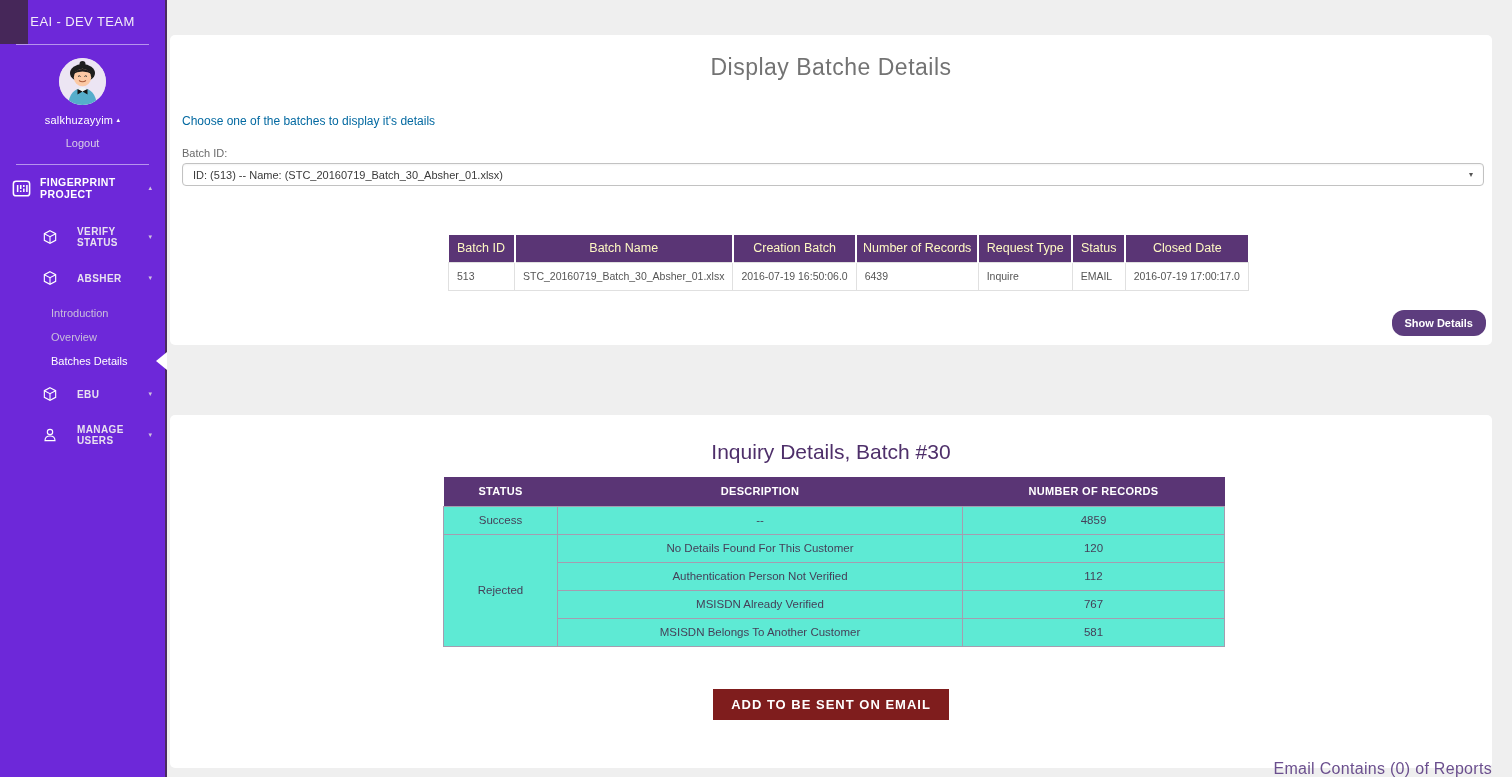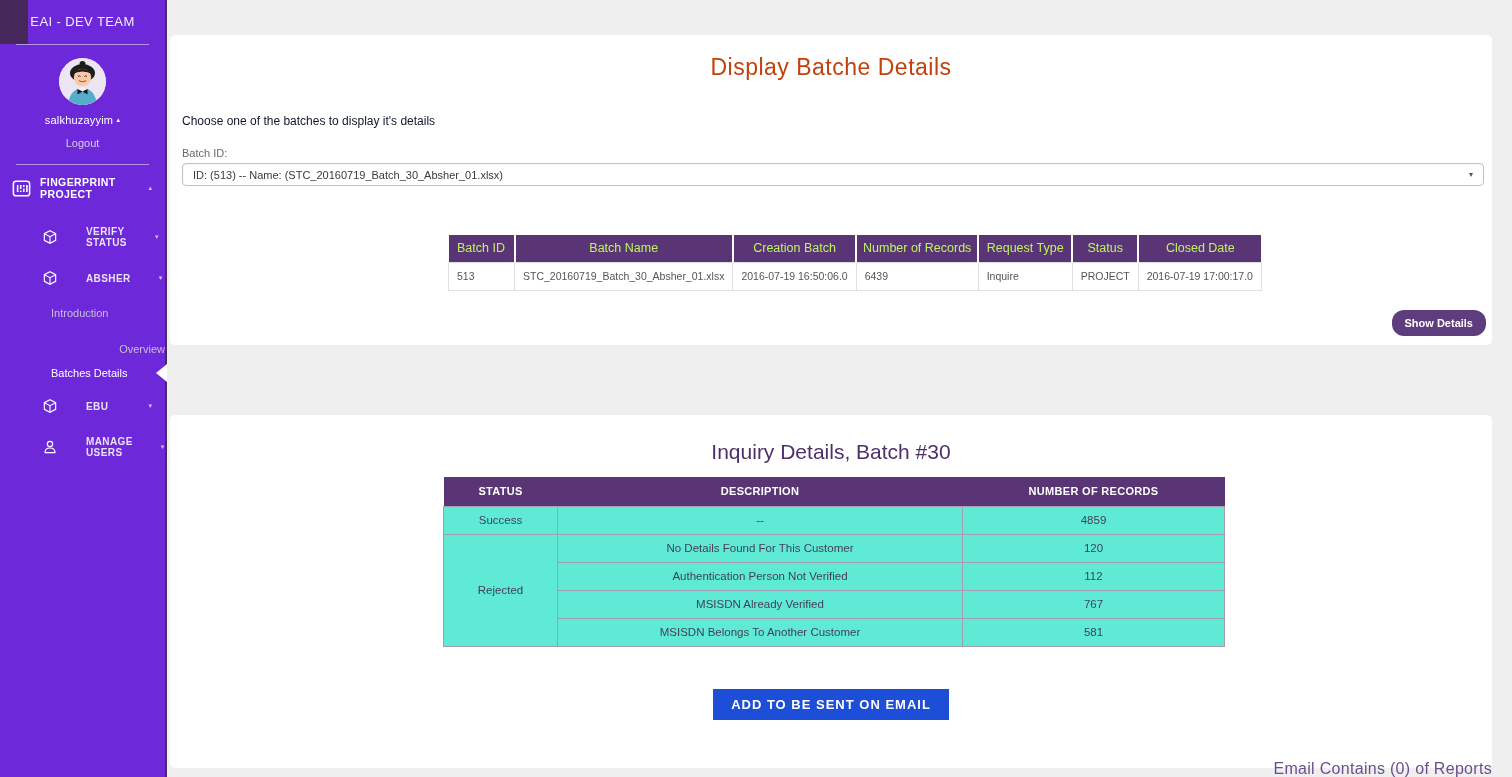--- a/index.html
+++ b/index.html
@@ -12,59 +12,59 @@
   .corner-block { position:absolute; left:0; top:0; width:28px; height:44px; background:#462759; }
   .team-title { text-align:center; color:#f3edf8; font-size:13px; line-height:44px; letter-spacing:.4px; }
   .sb-divider { height:1px; background:rgba(255,255,255,.5); margin:0 16px; }
   .avatar-wrap { display:flex; justify-content:center; margin-top:13px; }
   .avatar { width:47px; height:47px; border-radius:50%; background:#ece5f3; overflow:hidden; }
   .username { text-align:center; color:#ffffff; font-size:11px; margin-top:9px; letter-spacing:.2px; cursor:pointer; }
   .username .caret { font-size:7px; vertical-align:2px; }
   .logout { text-align:center; color:#d9cfe6; font-size:11px; margin-top:11px; margin-bottom:15px; cursor:pointer; }
   .project-row { display:flex; align-items:center; gap:9px; padding:11px 13px 10px 12px; cursor:pointer; }
   .project-label { color:#ffffff; font-size:10.5px; font-weight:bold; letter-spacing:.4px; }
-  .nav-item { display:flex; align-items:center; gap:28px; padding:7px 13px 7px 42px; cursor:pointer; }
+  .nav-item { display:flex; align-items:center; gap:19px; padding:7px 13px 7px 42px; cursor:pointer; }
   .nav-label { color:#e8e1f0; font-size:10px; font-weight:bold; letter-spacing:.4px; }
   .caret-right { margin-left:auto; color:#cfc3de; font-size:7px; }
   .sub-item { padding:5px 0 5px 51px; font-size:11px; color:#c9bddb; cursor:pointer; position:relative; }
   .sub-item.active { color:#ffffff; }
   .active-arrow { position:absolute; right:-2px; top:50%; transform:translateY(-50%);
                   width:0; height:0; border-top:9px solid transparent; border-bottom:9px solid transparent;
                   border-right:11px solid #ffffff; }
   .sb-icon { flex:0 0 auto; display:block; }
 
   
   .main { position:absolute; left:157px; top:0; right:0; bottom:0; }
   .card { position:absolute; left:13px; width:1322px; background:#ffffff; border-radius:5px; }
   .card1 { top:35px; height:310px; }
   .card2 { top:415px; height:353px; }
 
-  .page-title { text-align:center; font-size:23px; color:#c2410c; padding-top:19px; font-weight:400; letter-spacing:.5px; }
-  .instruction { margin:33px 0 0 12px; font-size:12px; color:#0f172a; }
+  .page-title { text-align:center; font-size:23px; color:#737373; padding-top:19px; font-weight:400; letter-spacing:.5px; }
+  .instruction { margin:33px 0 0 12px; font-size:12px; color:#0369a1; }
   .field-label { margin:19px 0 4px 12px; font-size:11px; color:#6a6a6a; }
   .select { margin:0 8px 0 12px; height:23px; border:1px solid #c2c2c2; border-radius:4px; background:#fff;
             display:flex; align-items:center; padding:0 10px; font-size:11px; color:#3a3a3a; position:relative;
             cursor:pointer; box-shadow:inset 0 1px 2px rgba(0,0,0,.05); }
   .select-caret { position:absolute; right:10px; font-size:8px; color:#555; }
 
   .batch-table { margin:49px 0 0 278px; border-collapse:collapse; table-layout:fixed; }
-  .batch-table th { background:#5a3575; color:#bef264; font-weight:400; font-size:12.5px; height:27px; overflow:hidden; white-space:nowrap; }
+  .batch-table th { background:#5a3575; color:#fef9c3; font-weight:400; font-size:12.5px; height:27px; overflow:hidden; white-space:nowrap; }
   .batch-table th + th { border-left:2px solid #ffffff; }
   .batch-table td { border:1px solid #e0e0e0; font-size:10.5px; color:#555; height:28px; padding:0 8px;
                     text-align:left; overflow:hidden; white-space:nowrap; background:#fff; }
   .show-details { position:absolute; right:6px; bottom:9px; background:#5d3d7e; color:#fff; border:none;
                   border-radius:12px; padding:7px 13px; font-size:11px; font-weight:bold; cursor:pointer;
                   font-family:"Liberation Sans", sans-serif; }
 
   .inquiry-title { text-align:center; font-size:21px; color:#4e2f6a; padding-top:25px; font-weight:400; }
   .inquiry-table { margin:13px 0 0 273px; border-collapse:collapse; table-layout:fixed; }
   .inquiry-table th { background:#5a3575; color:#fff; font-size:11px; font-weight:bold; height:29px; letter-spacing:.3px; }
   .inquiry-table td { border:1px solid #a49db0; font-size:11.5px; color:#453f58; text-align:center; height:28px; background:#5eead4; }
 
-  .add-email-btn { display:block; margin:42px auto 0; background:#1d4ed8; color:#ffffff; border:none;
+  .add-email-btn { display:block; margin:42px auto 0; background:#7f1d1d; color:#ffffff; border:none;
                    font-size:13px; font-weight:bold; letter-spacing:1px; padding:8px 18px; cursor:pointer;
                    font-family:"Liberation Sans", sans-serif; }
   .email-contains { text-align:right; margin-top:40px; font-size:16px; color:#6b4f8e; letter-spacing:.3px; }
 </style>
 </head>
 <body>
 
 <div class="sidebar">
   <div class="corner-block"></div>
   <div class="team-title">EAI - DEV TEAM</div>
@@ -120,21 +120,21 @@
     <svg class="sb-icon" width="16" height="16" viewBox="0 0 24 24" fill="none" stroke="#fff" stroke-width="1.7">
       <path d="M12 2.5 L20.5 7 V17 L12 21.5 L3.5 17 V7 Z"></path>
         <path d="M3.5 7 L12 11.5 L20.5 7"></path>
         <path d="M12 11.5 V21.5"></path>
     </svg>
     <span class="nav-label">ABSHER</span>
     <span class="caret-right">▾</span>
   </div>
 
   <div class="sub-item" style="margin-top:9px;">Introduction</div>
-  <div class="sub-item" style="margin-top:14px;text-align:right;">Overview</div>
+  <div class="sub-item" style="margin-top:2px;">Overview</div>
   <div class="sub-item active" style="margin-top:2px;">
     <span>Batches Details</span>
     <span class="active-arrow"></span>
   </div>
 
   <div class="nav-item" style="margin-top:7px;">
     <svg class="sb-icon" width="16" height="16" viewBox="0 0 24 24" fill="none" stroke="#fff" stroke-width="1.7">
       <path d="M12 2.5 L20.5 7 V17 L12 21.5 L3.5 17 V7 Z"></path>
         <path d="M3.5 7 L12 11.5 L20.5 7"></path>
         <path d="M12 11.5 V21.5"></path>
@@ -185,21 +185,21 @@
           <th>Closed Date</th>
         </tr>
       </thead>
       <tbody>
         <tr>
           <td>513</td>
           <td>STC_20160719_Batch_30_Absher_01.xlsx</td>
           <td>2016-07-19 16:50:06.0</td>
           <td>6439</td>
           <td>Inquire</td>
-          <td>PROJECT</td>
+          <td>EMAIL</td>
           <td>2016-07-19 17:00:17.0</td>
         </tr>
       </tbody>
     </table>
 
     <button class="show-details">Show Details</button>
   </div>
 
   <div class="card card2">
     <div class="inquiry-title">Inquiry Details, Batch #30</div>

